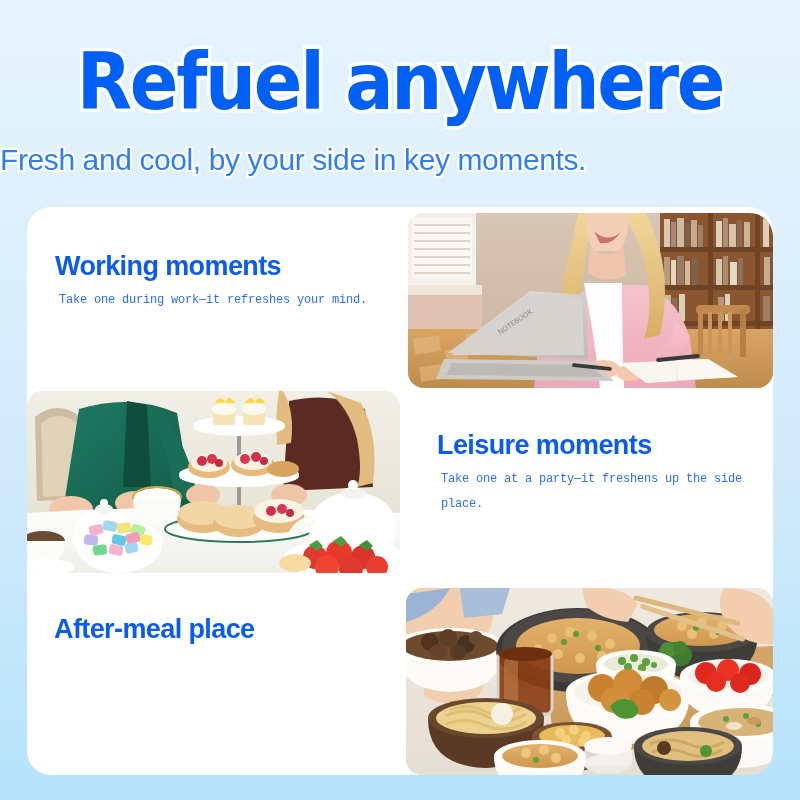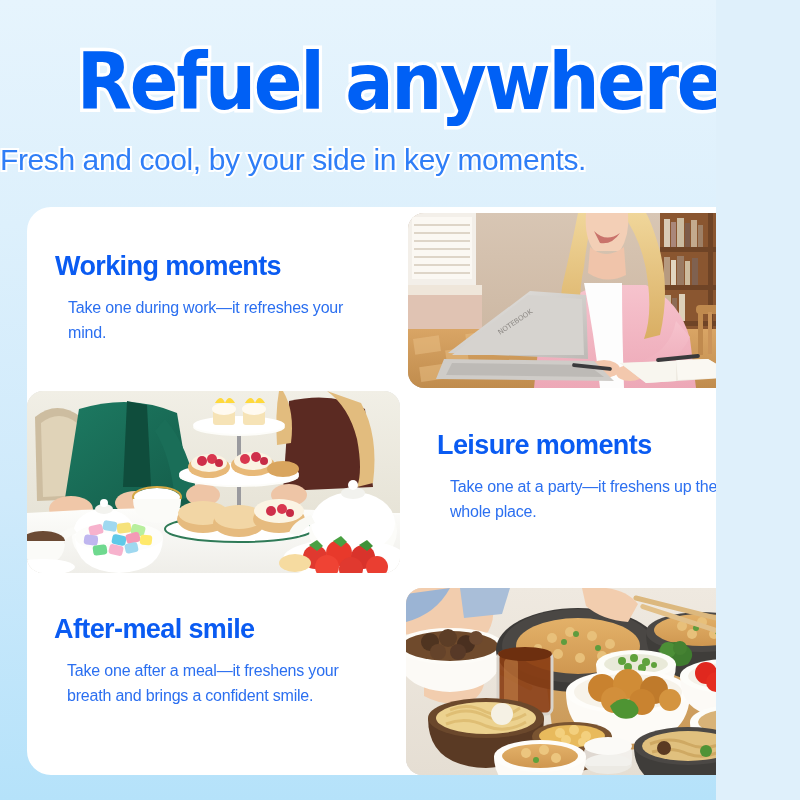--- a/index.html
+++ b/index.html
@@ -2,21 +2,21 @@
 <html><head>
 <meta charset="utf-8">
 <style>
   html,body{margin:0;padding:0;}
   body{
     width:800px;height:800px;overflow:hidden;
     font-family:"Liberation Sans","DejaVu Sans",sans-serif;
     background:#dff0fb;
   }
   #poster{
-    position:relative;width:716px;height:800px;
+    position:relative;width:800px;height:800px;
     background:linear-gradient(180deg,#e6f4fd 0%, #ddf0fc 28%, #cfeafb 62%, #b5e2fa 100%);
     overflow:hidden;
   }
 
   
   .headline{
     position:absolute;left:0;top:42px;width:800px;text-align:center;
     font-size:78px;line-height:80px;font-weight:bold;
     font-family:"DejaVu Sans","Liberation Sans",sans-serif;
     letter-spacing:-2.5px;
@@ -44,22 +44,22 @@
   }
 
   
   .block{position:absolute;}
   .block .h{
     font-size:27px;font-weight:bold;color:#0a5bf2;
     letter-spacing:-0.6px;line-height:32px;margin:0 0 6px 0;
     white-space:nowrap;
   }
   .block .p{
-    font-size:16px;font-weight:normal;color:#2b6ff0;
-    letter-spacing:-0.2px;line-height:25px;margin:13px;
+    font-size:12px;font-weight:normal;color:#2b6ff0;
+    letter-spacing:-0.2px;line-height:25px;margin:4px;font-family:Liberation Mono, monospace;
   }
 
   #block-working{left:55px;top:250px;width:330px;}
   #block-leisure{left:437px;top:429px;width:330px;}
   #block-aftermeal{left:54px;top:613px;width:345px;}
 
   
   .photo{position:absolute;overflow:hidden;background:#ddd;}
   #photo-working{left:408px;top:213px;width:365px;height:175px;
      border-radius:16px 24px 16px 16px;}
@@ -554,21 +554,20 @@
 
   </div>
 
   <div class="block" id="block-working">
     <div class="h">Working moments</div>
     <div class="p">Take one during work—it refreshes your mind.</div>
   </div>
 
   <div class="block" id="block-leisure">
     <div class="h">Leisure moments</div>
-    <div class="p">Take one at a party—it freshens up the whole place.</div>
+    <div class="p">Take one at a party—it freshens up the side place.</div>
   </div>
 
   <div class="block" id="block-aftermeal">
-    <div class="h">After-meal smile</div>
-    <div class="p">Take one after a meal—it freshens your breath and brings a confident smile.</div>
+    <div class="h">After-meal place</div>
   </div>
 
 </div>
 
 </body></html>

